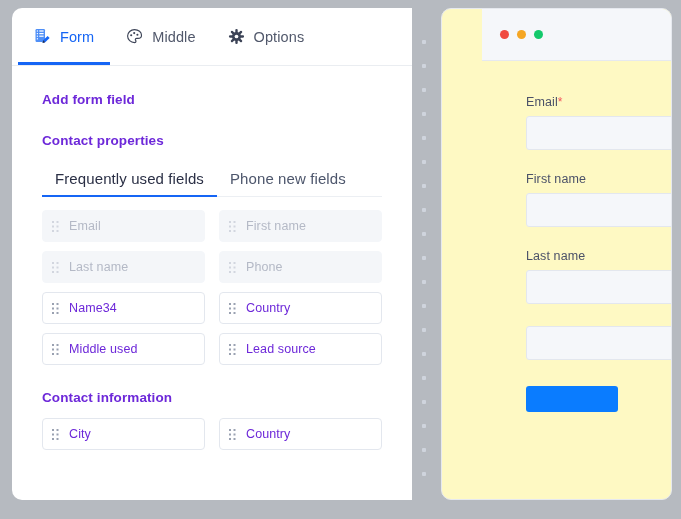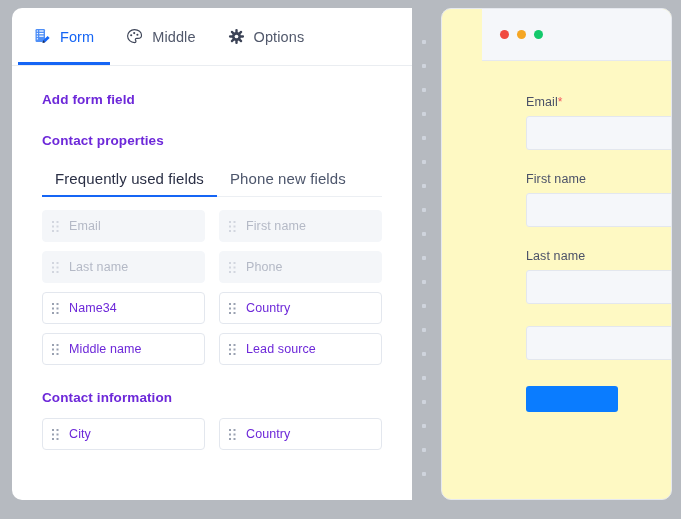--- a/index.html
+++ b/index.html
@@ -395,21 +395,21 @@
               <g fill="#9aa1b1">
                 <rect x="0" y="0" width="2" height="2"></rect>
                 <rect x="4.5" y="0" width="2" height="2"></rect>
                 <rect x="0" y="4.5" width="2" height="2"></rect>
                 <rect x="4.5" y="4.5" width="2" height="2"></rect>
                 <rect x="0" y="9" width="2" height="2"></rect>
                 <rect x="4.5" y="9" width="2" height="2"></rect>
               </g>
             </svg>
         </span>
-        <span>Middle name</span>
+        <span>Middle used</span>
       </div>
       <div class="field-chip enabled">
         <span class="drag-handle">
           <svg viewBox="0 0 8 11" width="8" height="11">
               <g fill="#9aa1b1">
                 <rect x="0" y="0" width="2" height="2"></rect>
                 <rect x="4.5" y="0" width="2" height="2"></rect>
                 <rect x="0" y="4.5" width="2" height="2"></rect>
                 <rect x="4.5" y="4.5" width="2" height="2"></rect>
                 <rect x="0" y="9" width="2" height="2"></rect>

